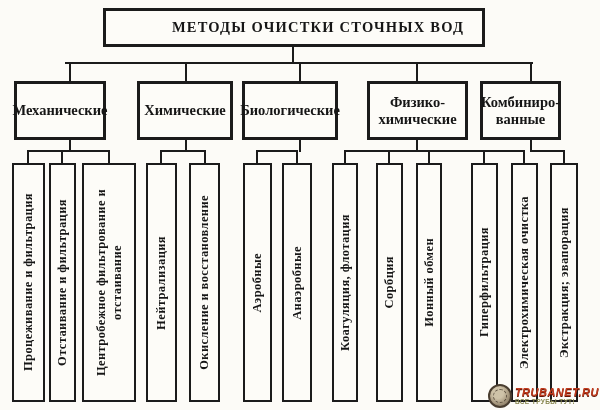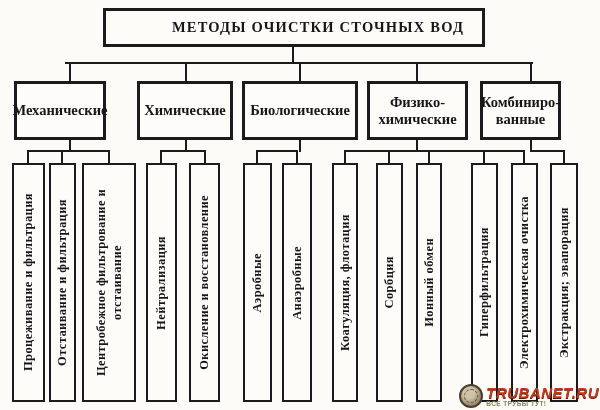--- a/index.html
+++ b/index.html
@@ -29,21 +29,21 @@
   .watermark { position:absolute; right:1px; bottom:2px; display:flex; align-items:center; gap:3px;
                font-family:"Liberation Sans","DejaVu Sans",sans-serif; }
   .coin {
     width:24px; height:24px; border-radius:50%;
     background:radial-gradient(circle at 40% 35%, #cfc3a8 0 30%, #a6977d 60%, #6d5f4c 100%);
     border:2px solid #4a3e30; box-sizing:border-box; position:relative;
   }
   .coin::after{ content:""; position:absolute; inset:3px; border-radius:50%;
                 border:1px dashed #4a3e30; opacity:.8; }
   .wm-txt { display:flex; flex-direction:column; line-height:1; }
-  .wm-site { font-size:15px; font-weight:700; font-style:italic; color:#c03a1d;
+  .wm-site { font-size:11px; font-weight:700; font-style:italic; color:#c03a1d;
              text-shadow:0 1px 0 #5f1506; letter-spacing:.5px; }
   .wm-tag  { font-size:6.5px; font-weight:700; color:#86854e; letter-spacing:.4px; margin-top:1px; }
 </style>
 </head>
 <body>
 
 <div class="canvas">
 
   <div class="box root-box" style="left:103px; width:382px;padding-left:48px;">
     <span>МЕТОДЫ ОЧИСТКИ СТОЧНЫХ ВОД</span>
@@ -56,21 +56,21 @@
   <div class="line v" style="left:299px; top:62px; height:19px;"></div>
   <div class="line v" style="left:416px; top:62px; height:19px;"></div>
   <div class="line v" style="left:530px; top:62px; height:19px;"></div>
 
   <div class="box lvl2-box" style="left:14px; width:92px;">
     <span>Механические</span>
   </div>
   <div class="box lvl2-box" style="left:137px; width:96px;">
     <span>Химические</span>
   </div>
-  <div class="box lvl2-box" style="left:242px; width:116px;">
+  <div class="box lvl2-box" style="left:242px; width:96px;">
     <span>Биологические</span>
   </div>
   <div class="box lvl2-box" style="left:367px; width:101px;">
     <span>Физико-
 химические</span>
   </div>
   <div class="box lvl2-box" style="left:480px; width:81px;">
     <span>Комбиниро-
 ванные</span>
   </div>

